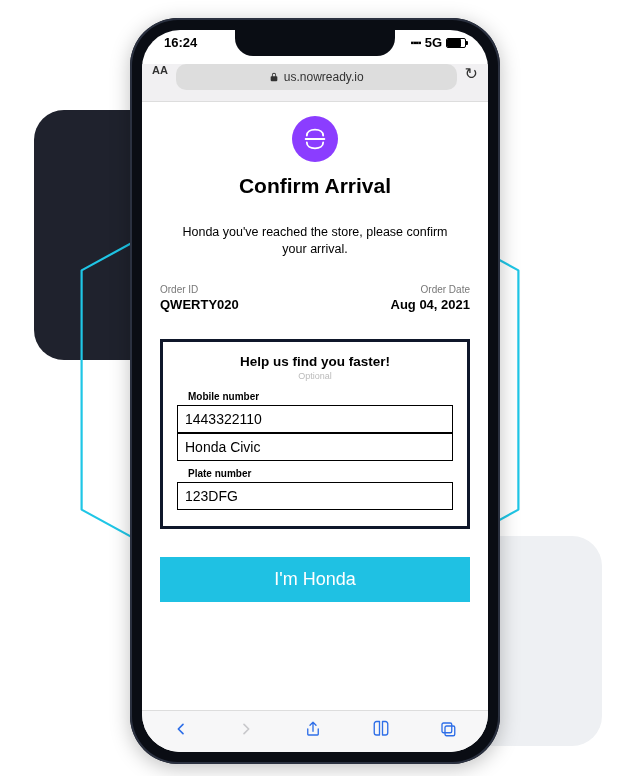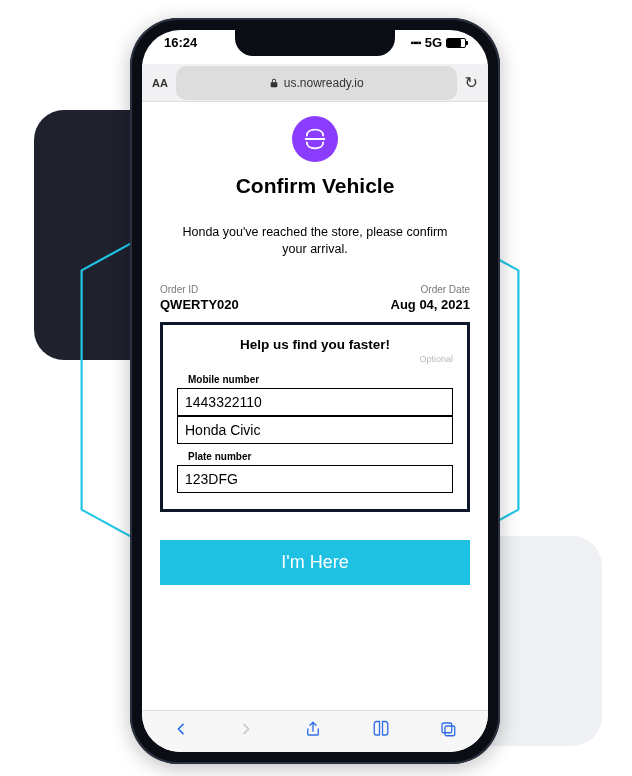--- a/index.html
+++ b/index.html
@@ -78,29 +78,29 @@
   .batt::after {
     content: ""; position: absolute; right: -3px; top: 2px;
     width: 2px; height: 4px; background: #000; border-radius: 0 1px 1px 0;
   }
   .batt > i { display:block; width: 75%; height: 100%; background:#000; border-radius:1px;}
   
   .safari-bar {
     height: 38px;
     background: #f1f0f2;
     border-bottom: 1px solid #ddd;
-    display: flex; align-items: center;
+    display: flex; 
     padding: 0 10px;
     gap: 8px;
   }
   .url-pill {
     flex: 1;
     background: #ddd;
     border-radius: 10px;
-    height: 34px;
+    height: 26px;
     display: flex; align-items: center; justify-content: center;
     gap: 5px;
     font-size: 12px; color: #333;
   }
   .aa { font-size: 11px; color: #333; font-weight: 600; }
   .reload { font-size: 16px; color: #333; }
   
   .content {
     flex: 1;
     overflow: hidden;
@@ -122,33 +122,33 @@
   }
   .subtitle {
     font-size: 12.5px; text-align: center;
     line-height: 1.35;
     margin-bottom: 26px;
     padding: 0 16px;
   }
   .order-row {
     width: 100%;
     display: flex; justify-content: space-between;
-    margin-bottom: 10px;
+    margin-bottom: 27px;
   }
   .order-block { display: flex; flex-direction: column; }
   .order-block.right { text-align: right; }
   .order-label { font-size: 10px; color: #777; margin-bottom: 2px; }
   .order-value { font-size: 13px; font-weight: 700; }
   .form-card {
     width: 100%;
     border: 3px solid #0f172a;
     padding: 12px 14px 16px;
   }
   .form-title { font-size: 13.5px; font-weight: 700; text-align: center; }
-  .form-opt { font-size: 9px; color: #bbb; text-align: right; margin: 2px 0 10px; }
+  .form-opt { font-size: 9px; color: #bbb; text-align: center; margin: 2px 0 10px; }
   .field-label { font-size: 10px; font-weight: 700; margin: 7px 0 3px; padding-left: 11px; }
   .field-input {
     width: 100%;
     border: 1.5px solid #000;
     padding: 5px 7px;
     font-size: 14px;
     font-family: inherit;
     background: #fff;
   }
   .cta {
@@ -207,21 +207,21 @@
       </div>
       <span class="reload">↻</span>
     </div>
 
     <div class="content">
       <div class="logo">
         <svg width="28" height="28" viewBox="0 0 24 24">
           <path fill="none" stroke="#fff" stroke-width="1.6" stroke-linecap="round" d="M5 9c0-3 3-5 7-5s7 2 7 5M4 12h16M5 15c0 3 3 5 7 5s7-2 7-5"></path>
         </svg>
       </div>
-      <h1 class="title">Confirm Vehicle</h1>
+      <h1 class="title">Confirm Arrival</h1>
       <p class="subtitle">Honda you've reached the store, please confirm your arrival.</p>
 
       <div class="order-row">
         <div class="order-block">
           <span class="order-label">Order ID</span>
           <span class="order-value">QWERTY020</span>
         </div>
         <div class="order-block right">
           <span class="order-label">Order Date</span>
           <span class="order-value">Aug 04, 2021</span>
@@ -234,21 +234,21 @@
 
         <div class="field-label">Mobile number</div>
         <input class="field-input" value="1443322110" style="">
 
         <input class="field-input" value="Honda Civic" style="">
 
         <div class="field-label">Plate number</div>
         <input class="field-input" value="123DFG" style="">
       </div>
 
-      <button class="cta">I'm Here</button>
+      <button class="cta">I'm Honda</button>
     </div>
 
     <div class="safari-bottom">
       <span class="tb">
         <svg width="16" height="16" viewBox="0 0 24 24">
             <path fill="none" stroke="#2f6fe8" stroke-width="2.5" stroke-linecap="round" stroke-linejoin="round" d="M15 5l-7 7 7 7"></path>
           </svg>
       </span>
       <span class="tb dis">
         <svg width="16" height="16" viewBox="0 0 24 24">

